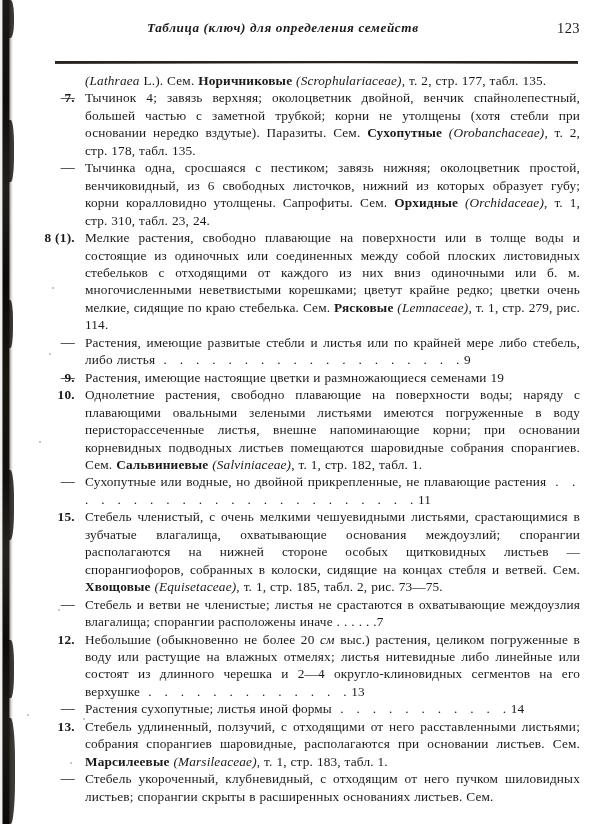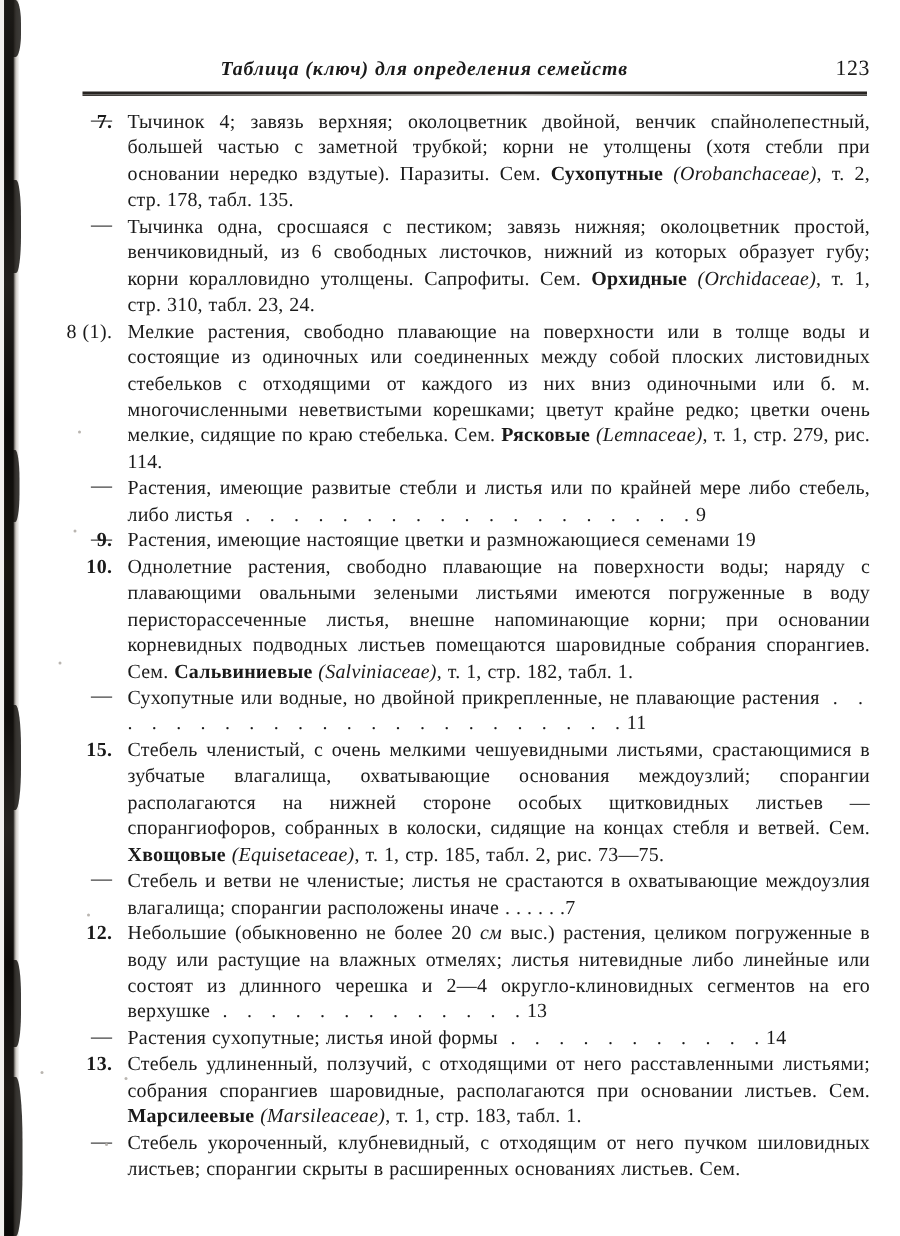--- a/index.html
+++ b/index.html
@@ -49,21 +49,21 @@
 
   .page {
     position: absolute;
     left: 0; top: 0;
     width: 600px; height: 824px;
   }
 
   
   .runhead {
     position: absolute;
-    left: 52px; top: 38px;
+    left: 52px; top: 20px;
     width: 528px;
     height: 20px;
   }
   .runhead-title {
     position: absolute;
     left: 95px; top: 0;
     font-style: italic;
     font-weight: bold;
     font-size: 13.2px;
     letter-spacing: 0.6px;
@@ -105,21 +105,21 @@
   }
   .entry .num {
     position: absolute;
     left: 0;
     top: 0;
     width: 53px;
     text-align: right;
     font-weight: bold;
     letter-spacing: .3px;
   }
-  .entry .num.plain { font-weight: normal; }
+  .entry .num.plain { font-weight: bold; }
   .entry .num.dash  { font-weight: normal; font-size: 14px; }
   .entry .num.none  { }
 
   .entry .txt {
     display: block;
     text-align: justify;
     text-justify: inter-word;
     letter-spacing: .15px;
     word-spacing: .4px;
   }
@@ -153,20 +153,24 @@
   </div>
 
   <div class="runhead">
     <span class="runhead-title">Таблица (ключ) для определения семейств</span>
     <span class="runhead-folio">123</span>
   </div>
   <div class="runhead-rule"></div>
 
   <div class="body" id="body-block">
       <div class="entry">
+        <span class="num none"></span>
+        <span class="txt"><i>(Lathraea</i><span> L.). Сем. </span><b>Норичниковые</b><i> (Scrophulariaceae)</i><span>, т. 2, стр. 177, табл. 135.</span></span>
+      </div>
+      <div class="entry">
         <span class="num dash">—</span>
       </div>
       <div class="entry">
         <span class="num bd">7.</span>
         <span class="txt"><span>Тычинок 4; завязь верхняя; околоцветник двойной, венчик спайнолепестный, большей частью с заметной трубкой; корни не утолщены (хотя стебли при основании нередко вздутые). Паразиты. Сем. </span><b>Сухопутные</b><i> (Orobanchaceae)</i><span>, т. 2, стр. 178, табл. 135.</span></span>
       </div>
       <div class="entry">
         <span class="num dash">—</span>
         <span class="txt"><span>Тычинка одна, сросшаяся с пестиком; завязь нижняя; околоцветник простой, венчиковидный, из 6 свободных листочков, нижний из которых образует губу; корни коралловидно утолщены. Сапрофиты. Сем. </span><b>Орхидные</b><i> (Orchidaceae)</i><span>, т. 1, стр. 310, табл. 23, 24.</span></span>
       </div>

